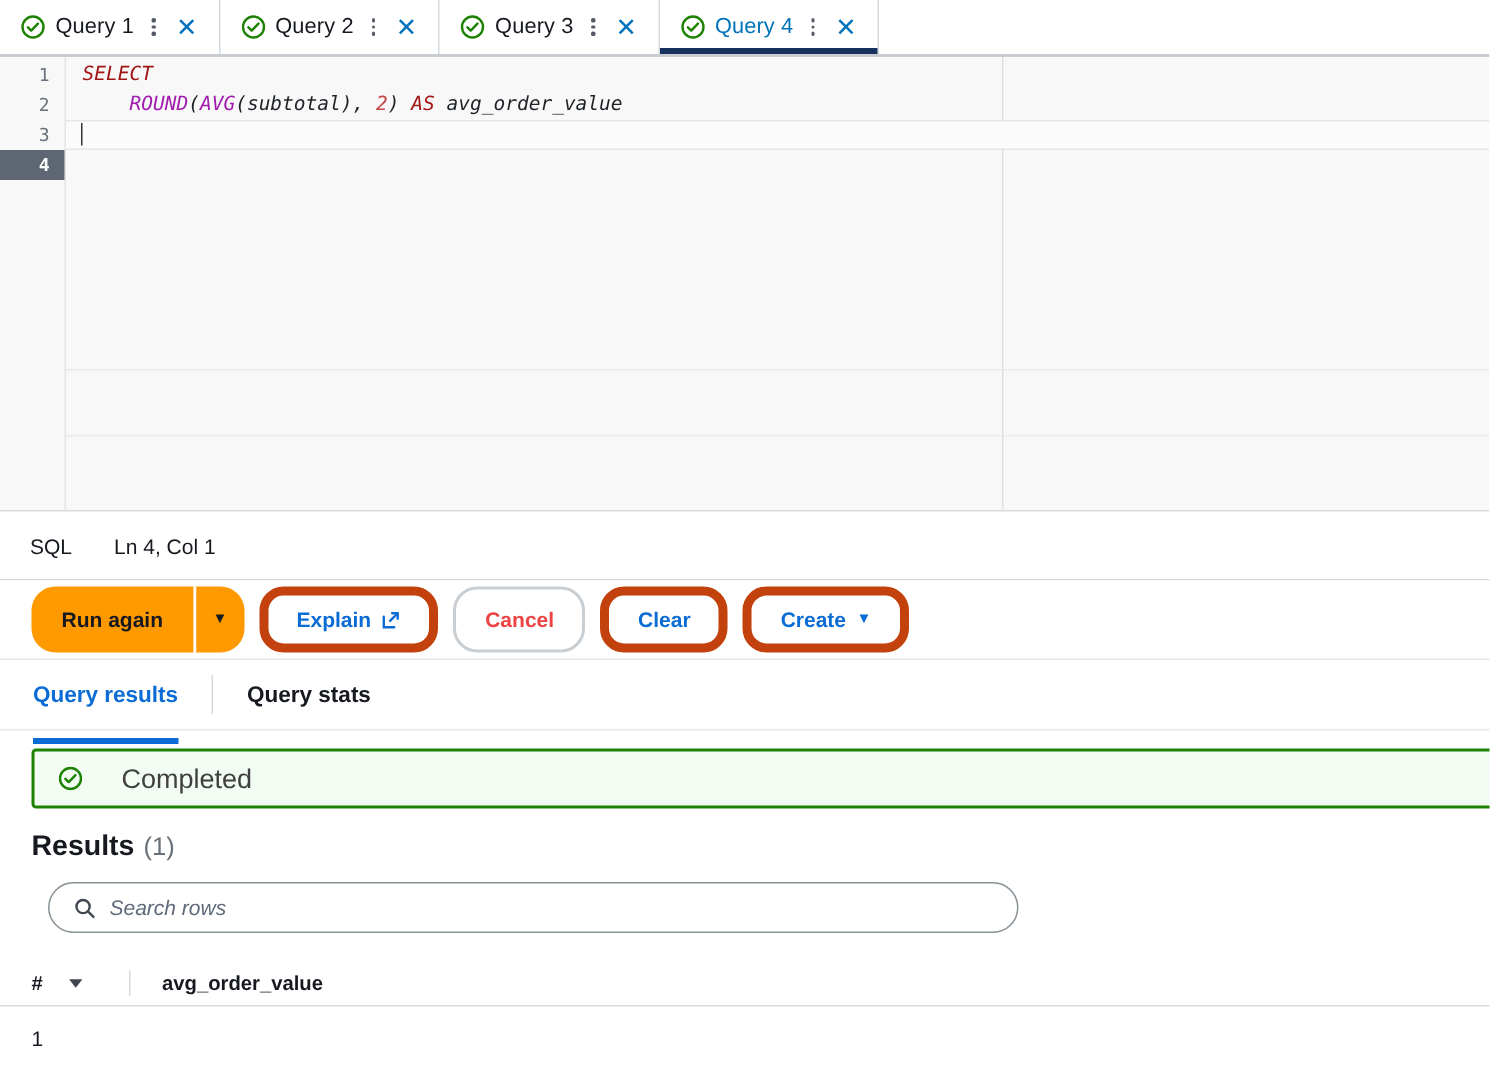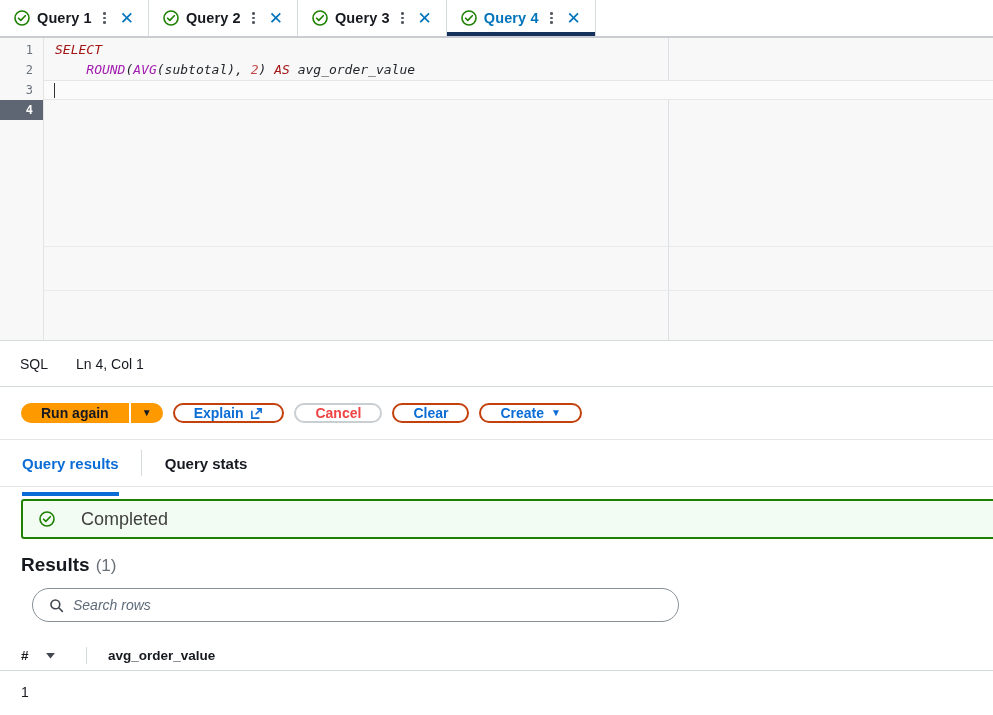--- a/index.html
+++ b/index.html
@@ -25,21 +25,21 @@
     gap: 7px;
     padding: 0 12px 0 14px;
     height: 36px;
     position: relative;
     cursor: pointer;
     border-right: 1px solid #d5dbdb;
   }
   .tab:last-child { border-right: 1px solid #d5dbdb; }
   .tab-label {
     font-size: 14.5px;
-    font-weight: bold;
+    font-weight: normal;
     color: #16191f;
     white-space: nowrap;
     letter-spacing: .1px;
   }
   .tab.active .tab-label { color: #0073bb; }
   .tab.active::after {
     content: "";
     position: absolute;
     left: 0; right: 0; bottom: 0;
     height: 4px;
@@ -124,21 +124,21 @@
 
   
   .actions {
     height: 53px;
     display: flex; align-items: center;
     gap: 10px; padding-left: 21px;
     background: #ffffff;
     border-bottom: 1px solid #e4e7ea;
   }
   .btn {
-    height: 20px;
+    height: 44px;
     border-radius: 16px;
     display: inline-flex; align-items: center; justify-content: center;
     gap: 7px;
     font-size: 14px; font-weight: bold;
     cursor: pointer; white-space: nowrap;
     font-family: "Liberation Sans", sans-serif;
   }
   .btn-primary-group { display: flex; align-items: stretch; }
   .btn-primary {
     background: #ff9900; color: #16191f;
@@ -148,21 +148,21 @@
   .btn-primary-arrow {
     background: #ff9900; color: #16191f;
     border: none; width: 34px;
     border-radius: 0 16px 16px 0;
     border-left: 2px solid #ffffff;
     display: flex; align-items: center; justify-content: center;
     font-size: 10px; cursor: pointer;
   }
   .btn-normal {
     background: #ffffff; color: #0a6cd4;
-    border: 2px solid #c2410c;
+    border: 6px solid #c2410c;
     padding: 0 19px;
   }
   .btn-disabled {
     background: #ffffff; color: #ef4444;
     border: 2px solid #c9ced3;
     padding: 0 19px; cursor: default;
   }
   .ext-icon { width: 13px; height: 13px; display: block; }
   .cap { font-size: 10px; line-height: 1; }
 

